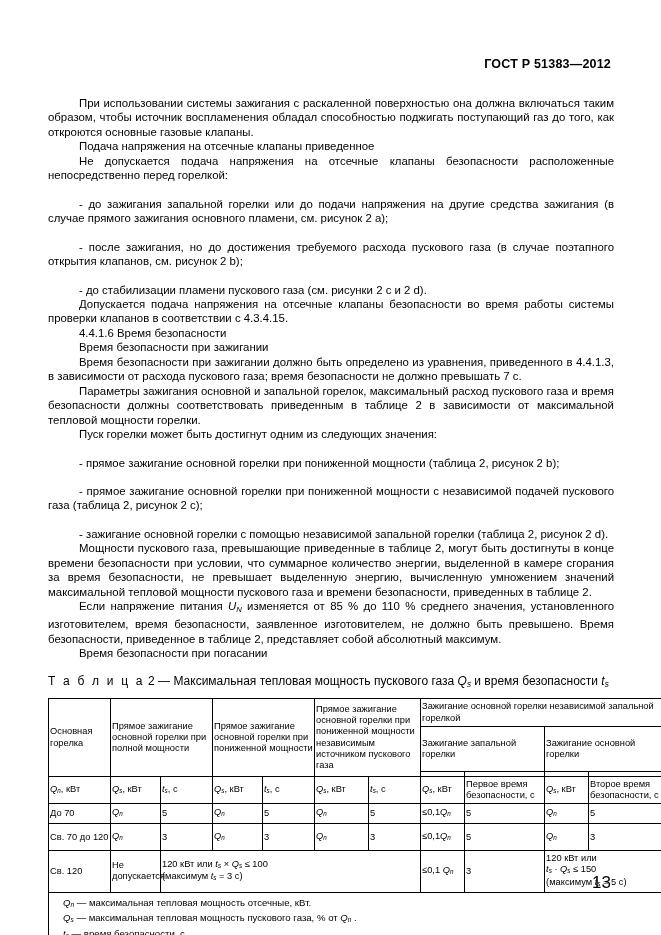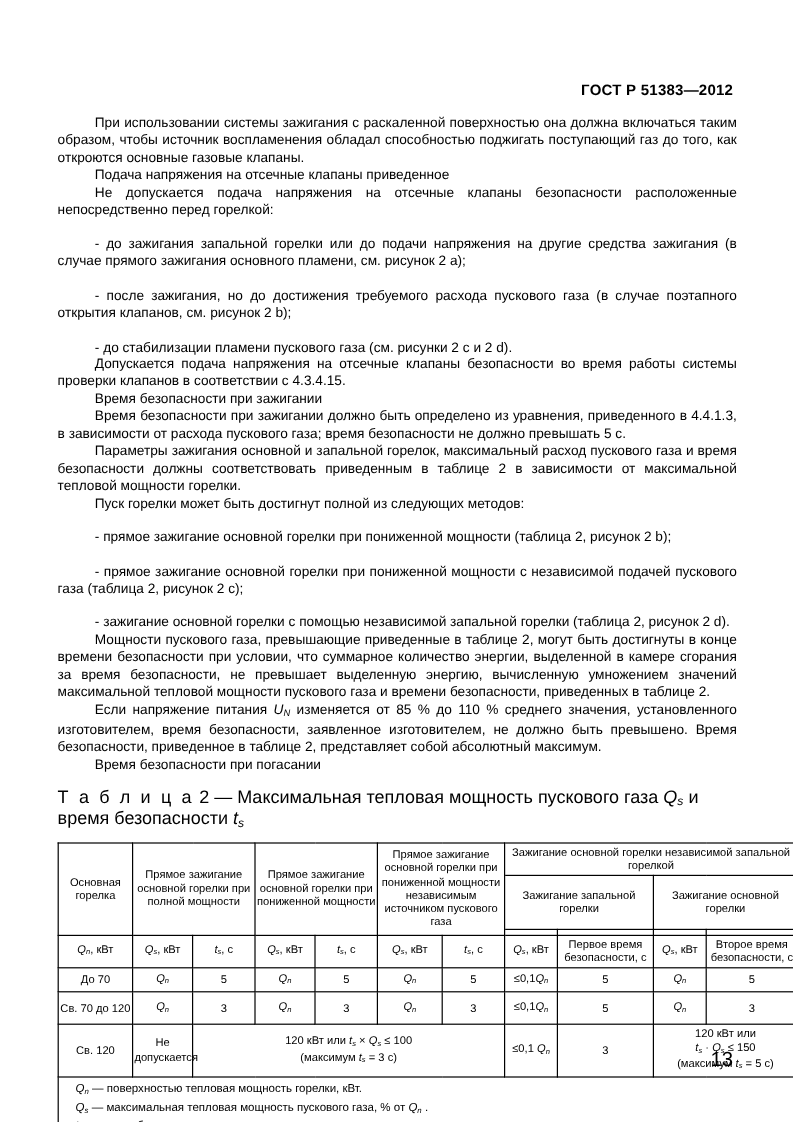--- a/index.html
+++ b/index.html
@@ -17,21 +17,21 @@
   }
   .page {
     position: relative;
     width: 661px;
     height: 935px;
     box-sizing: border-box;
     padding: 0;
   }
   .header {
     position: absolute;
-    top: 68px;
+    top: 57px;
     right: 50px;
     font-size: 12.5px;
     font-weight: bold;
     letter-spacing: 0.2px;
   }
   .content {
     position: absolute;
     top: 96px;
     left: 48px;
     width: 566px;
@@ -53,36 +53,35 @@
   sub {
     font-size: 0.68em;
     vertical-align: -0.22em;
     font-style: italic;
   }
   i.var {
     font-style: italic;
   }
   .caption {
     margin-top: 13px;
-    font-size: 15px;
+    font-size: 12px;
     line-height: 14px;
   }
   .sp {
     letter-spacing: 2.2px;
   }
   table.t2 {
     margin-top: 7px;
     border-collapse: collapse;
     width: 566px;
     table-layout: fixed;
     font-size: 9.3px;
   }
   table.t2 td, table.t2 th {
     border: 1px solid #000000;
-    text-align: center;
     vertical-align: middle;
     padding: 2px 1px;
     line-height: 11.2px;
     font-weight: normal;
   }
   table.t2 td.notes {
     text-align: left;
     padding: 3px 6px 4px 14px;
     line-height: 13.2px;
     font-size: 9.6px;
@@ -111,24 +110,25 @@
 
   <div class="content">
 
     <p class="body-text indent">При использовании системы зажигания с раскаленной поверхностью она должна включаться таким образом, чтобы источник воспламенения обладал способностью поджигать поступающий газ до того, как откроются основные газовые клапаны.</p>
     <p class="body-text indent">Подача напряжения на отсечные клапаны приведенное</p>
     <p class="body-text indent">Не допускается подача напряжения на отсечные клапаны безопасности расположенные непосредственно перед горелкой:</p>
     <p class="body-text dash">- до зажигания запальной горелки или до подачи напряжения на другие средства зажигания (в случае прямого зажигания основного пламени, см. рисунок 2 a);</p>
     <p class="body-text dash">- после зажигания, но до достижения требуемого расхода пускового газа (в случае поэтапного открытия клапанов, см. рисунок 2 b);</p>
     <p class="body-text dash">- до стабилизации пламени пускового газа (см. рисунки 2 c и 2 d).</p>
     <p class="body-text indent">Допускается подача напряжения на отсечные клапаны безопасности во время работы системы проверки клапанов в соответствии с 4.3.4.15.</p>
+    <p class="body-text indent">4.4.1.6 Время безопасности</p>
     <p class="body-text indent">Время безопасности при зажигании</p>
-    <p class="body-text indent">Время безопасности при зажигании должно быть определено из уравнения, приведенного в 4.4.1.3, в зависимости от расхода пускового газа; время безопасности не должно превышать 5 с.</p>
+    <p class="body-text indent">Время безопасности при зажигании должно быть определено из уравнения, приведенного в 4.4.1.3, в зависимости от расхода пускового газа; время безопасности не должно превышать 7 с.</p>
     <p class="body-text indent">Параметры зажигания основной и запальной горелок, максимальный расход пускового газа и время безопасности должны соответствовать приведенным в таблице 2 в зависимости от максимальной тепловой мощности горелки.</p>
-    <p class="body-text indent">Пуск горелки может быть достигнут полной из следующих методов:</p>
+    <p class="body-text indent">Пуск горелки может быть достигнут одним из следующих значения:</p>
     <p class="body-text dash">- прямое зажигание основной горелки при пониженной мощности (таблица 2, рисунок 2 b);</p>
     <p class="body-text dash">- прямое зажигание основной горелки при пониженной мощности с независимой подачей пускового газа (таблица 2, рисунок 2 c);</p>
     <p class="body-text dash">- зажигание основной горелки с помощью независимой запальной горелки (таблица 2, рисунок 2 d).</p>
     <p class="body-text indent">Мощности пускового газа, превышающие приведенные в таблице 2, могут быть достигнуты в конце времени безопасности при условии, что суммарное количество энергии, выделенной в камере сгорания за время безопасности, не превышает выделенную энергию, вычисленную умножением значений максимальной тепловой мощности пускового газа и времени безопасности, приведенных в таблице 2.</p>
 
     <p class="body-text indent"><span>Если напряжение питания </span><i class="var">U</i><sub>N</sub><span> изменяется от 85 % до 110 % среднего значения, установленного изготовителем, время безопасности, заявленное изготовителем, не должно быть превышено. Время безопасности, приведенное в таблице 2, представляет собой абсолютный максимум.</span></p>
 
     <p class="body-text indent">Время безопасности при погасании</p>
 
     <div class="caption"><span class="sp">Т а б л и ц а</span> <span>2</span> <span>—</span> <span>Максимальная тепловая мощность пускового газа </span><i class="var">Q</i><sub>s</sub><span> и время безопасности </span><i class="var">t</i><sub>s</sub></div>
@@ -219,21 +219,21 @@
           <td>3</td>
           <td colspan="2">
             <div>120 кВт или</div>
             <div><i class="var">t</i><sub>s</sub> · <i class="var">Q</i><sub>s</sub> ≤ 150</div>
             <div>(максимум <i class="var">t</i><sub>s</sub> = 5 с)</div>
           </td>
         </tr>
 
         <tr>
           <td class="notes" colspan="11">
-            <div><i class="var">Q</i><sub>n</sub><span> — поверхностью тепловая мощность горелки, кВт.</span></div>
+            <div><i class="var">Q</i><sub>n</sub><span> — максимальная тепловая мощность отсечные, кВт.</span></div>
             <div><i class="var">Q</i><sub>s</sub> — максимальная тепловая мощность пускового газа, % от <i class="var">Q</i><sub>n</sub> .</div>
             <div><i class="var">t</i><sub>s</sub><span> — время безопасности, с.</span></div>
           </td>
         </tr>
       </tbody>
     </table>
 
   </div>
 
   <div class="pagenum">13</div>

